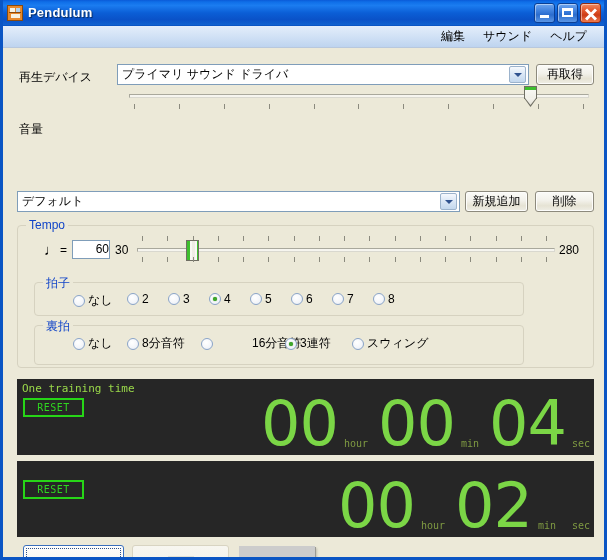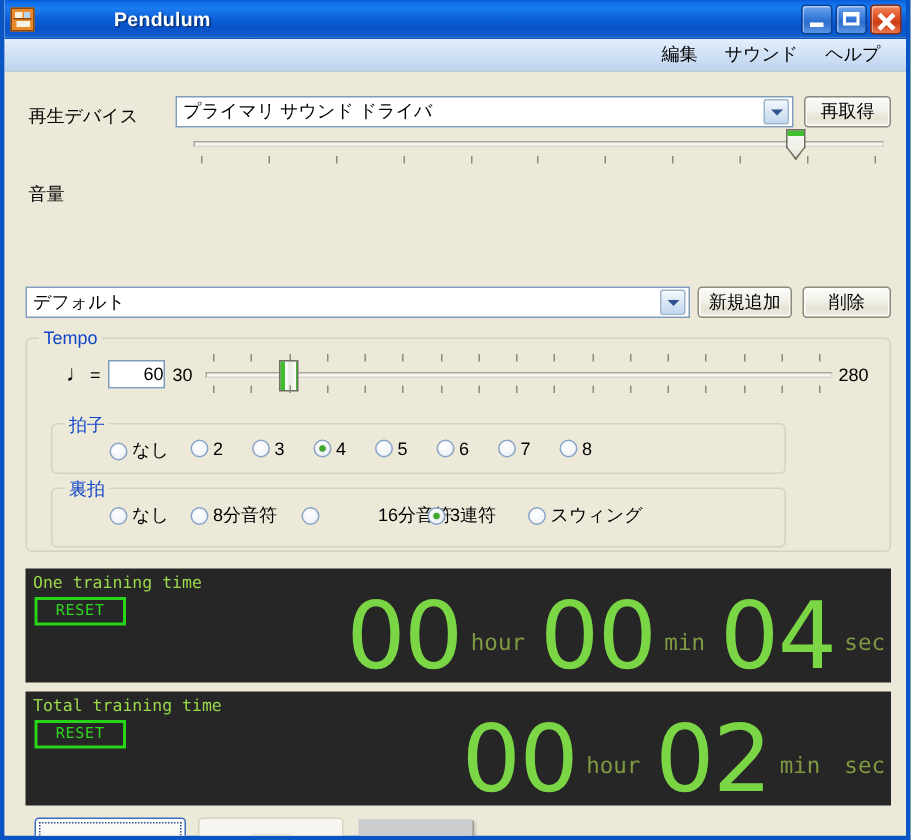--- a/index.html
+++ b/index.html
@@ -8,21 +8,20 @@
     position:relative;width:607px;height:560px;overflow:hidden;
     background:#ece9d8;border:3px solid #0a55c4;border-top:none;
     box-sizing:border-box;
   }
   
   .titlebar{
     height:26px;box-sizing:border-box;
     background:linear-gradient(180deg,#0a5ad8 0%,#0f6fe8 8%,#1b7cf0 22%,#0b5ed6 52%,#0a52c8 78%,#1162cf 100%);
     display:flex;align-items:center;padding:0 3px 0 4px;
     border-bottom:1px solid #0a55c4;
-    gap:48px;
   }
   .app-icon{
     width:16px;height:16px;flex:0 0 16px;margin-right:5px;position:relative;
     background:#e8892c;border:1px solid #8a4a0d;box-sizing:border-box;
   }
   .app-icon i{position:absolute;background:#fdfdfa;display:block;}
   .app-icon i.a{left:2px;top:2px;width:5px;height:4px;background:#f6f2e2;}
   .app-icon i.b{left:8px;top:2px;width:4px;height:4px;background:#b5d4ef;}
   .app-icon i.c{left:3px;top:8px;width:9px;height:4px;background:#f6f2e2;}
   .app-icon i.d{left:1px;top:6px;width:12px;height:1px;background:#8a4a0d;}
@@ -167,21 +166,21 @@
     position:absolute;left:120px;right:4px;top:0;bottom:0;
     display:flex;align-items:flex-end;justify-content:flex-end;
   }
   .timer .dnum{
     font-family:"DejaVu Sans","Liberation Sans",sans-serif;
     font-size:62px;line-height:62px;color:#7bd646;font-weight:400;
     letter-spacing:-1px;
   }
   .timer .dunit{
     font-family:"DejaVu Sans Mono","Liberation Mono",monospace;
-    font-size:15px;color:#7f9a42;padding:0 0 18px 6px;margin-right:10px;
+    font-size:10px;color:#7f9a42;padding:0 0 6px 6px;margin-right:10px;
   }
   .timer .dunit.last{margin-right:0;}
   
   .tbtn{
     position:absolute;box-sizing:border-box;display:flex;align-items:center;justify-content:center;
     cursor:default;
   }
   .tbtn.play{
     border:1px solid #3a6fbd;border-radius:3px;
     background:linear-gradient(180deg,#fdfdfb 0%,#f5f4ee 45%,#e9e7d9 74%,#f4f3ec 100%);
@@ -393,21 +392,20 @@
         <span class="dnum">00</span>
         <span class="dunit">hour</span>
         <span class="dnum">00</span>
         <span class="dunit">min</span>
         <span class="dnum">04</span>
         <span class="dunit last">sec</span>
       </div>
     </div>
 
     <div class="timer" style="left:14px;top:413px;width:577px;height:76px;">
-      <div class="tlabel">Total training time</div>
       <div class="reset">RESET</div>
       <div class="digits">
         <span class="dnum">00</span>
         <span class="dunit">hour</span>
         <span class="dnum">02</span>
         <span class="dunit">min</span>
         <span class="dunit last">sec</span>
       </div>
     </div>
 

